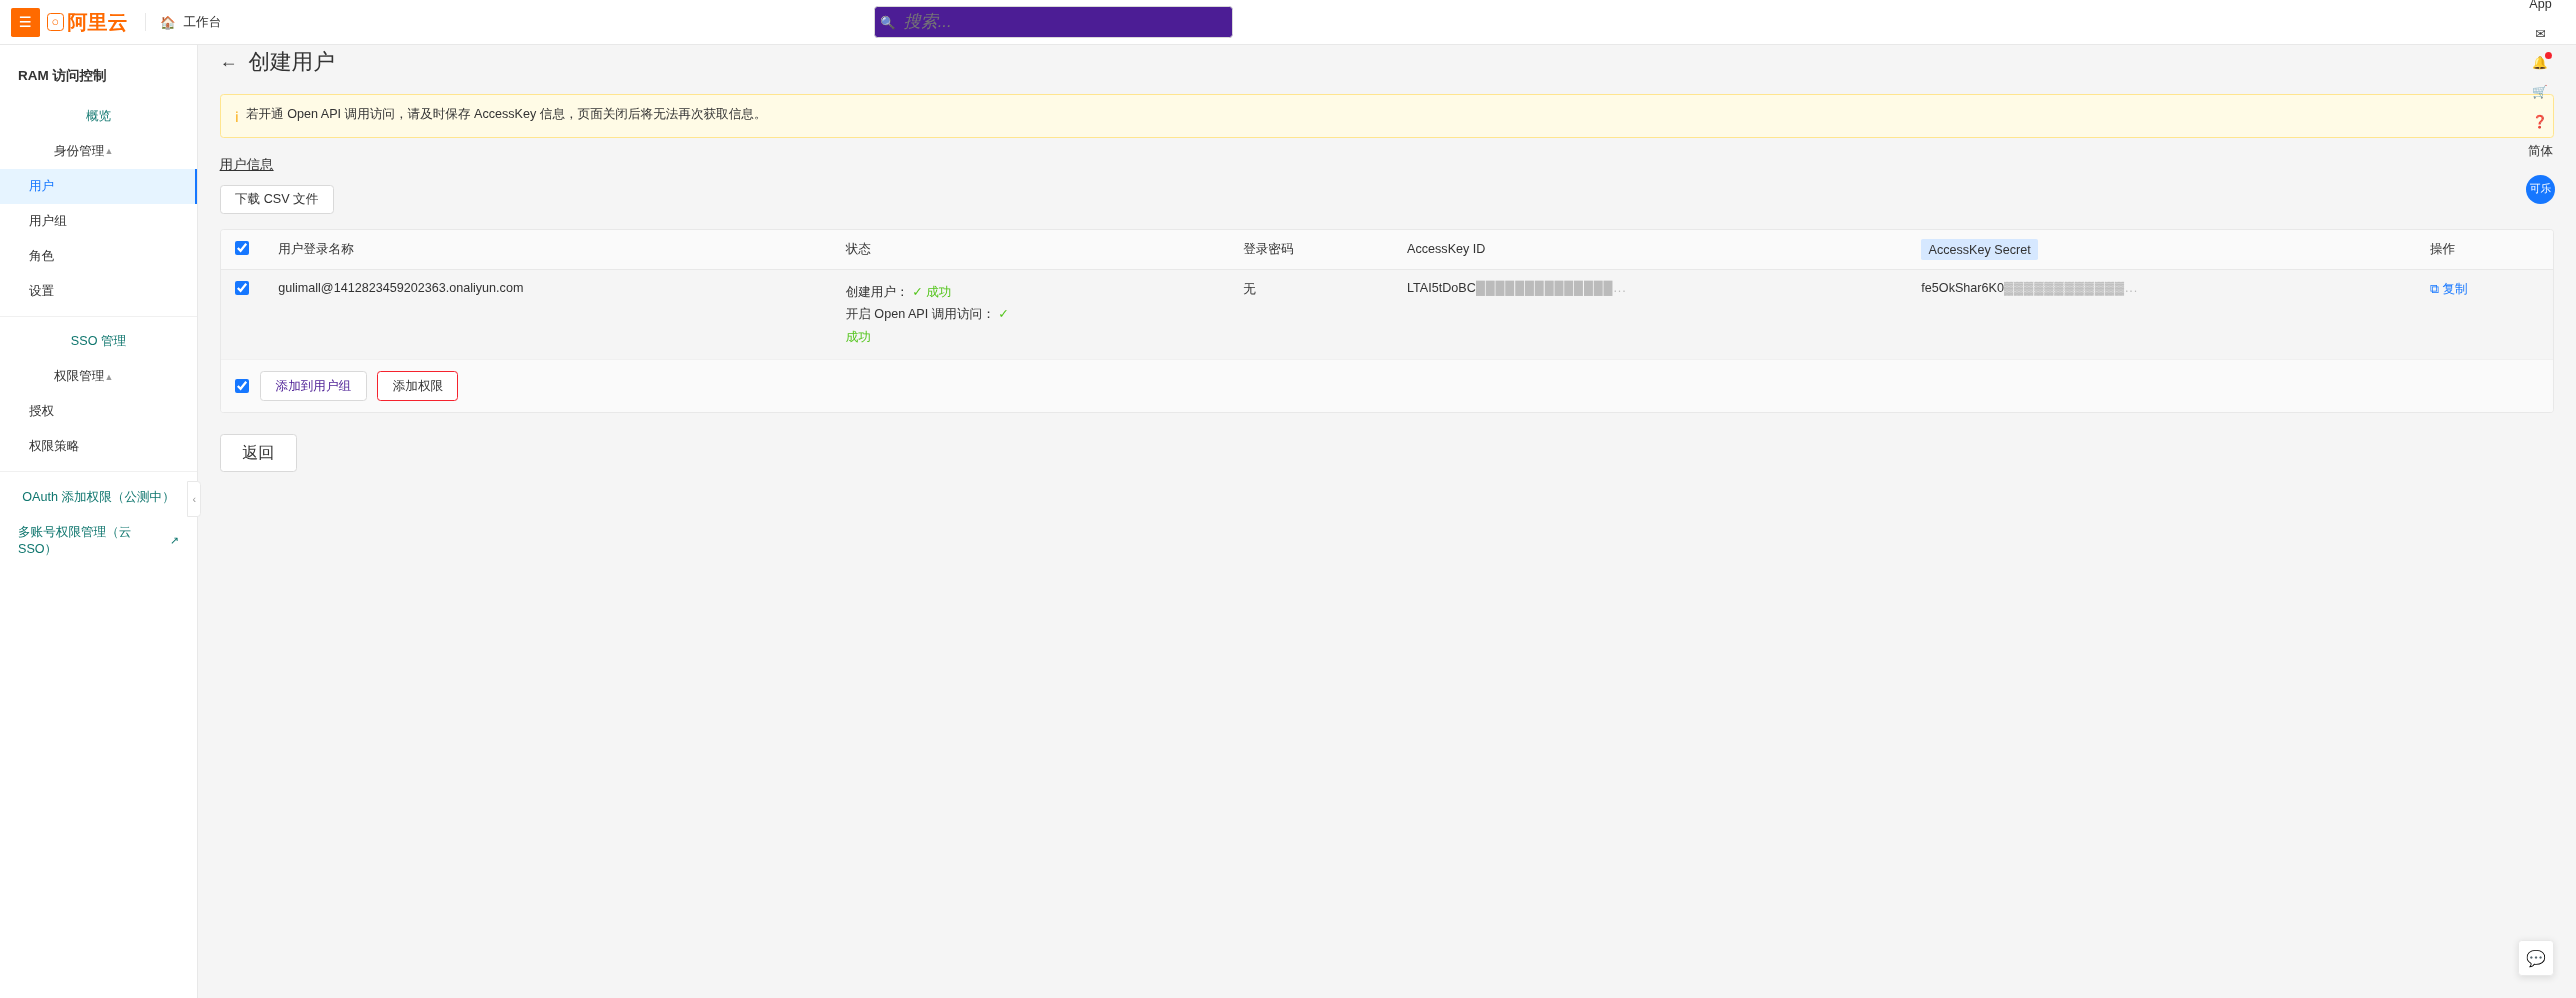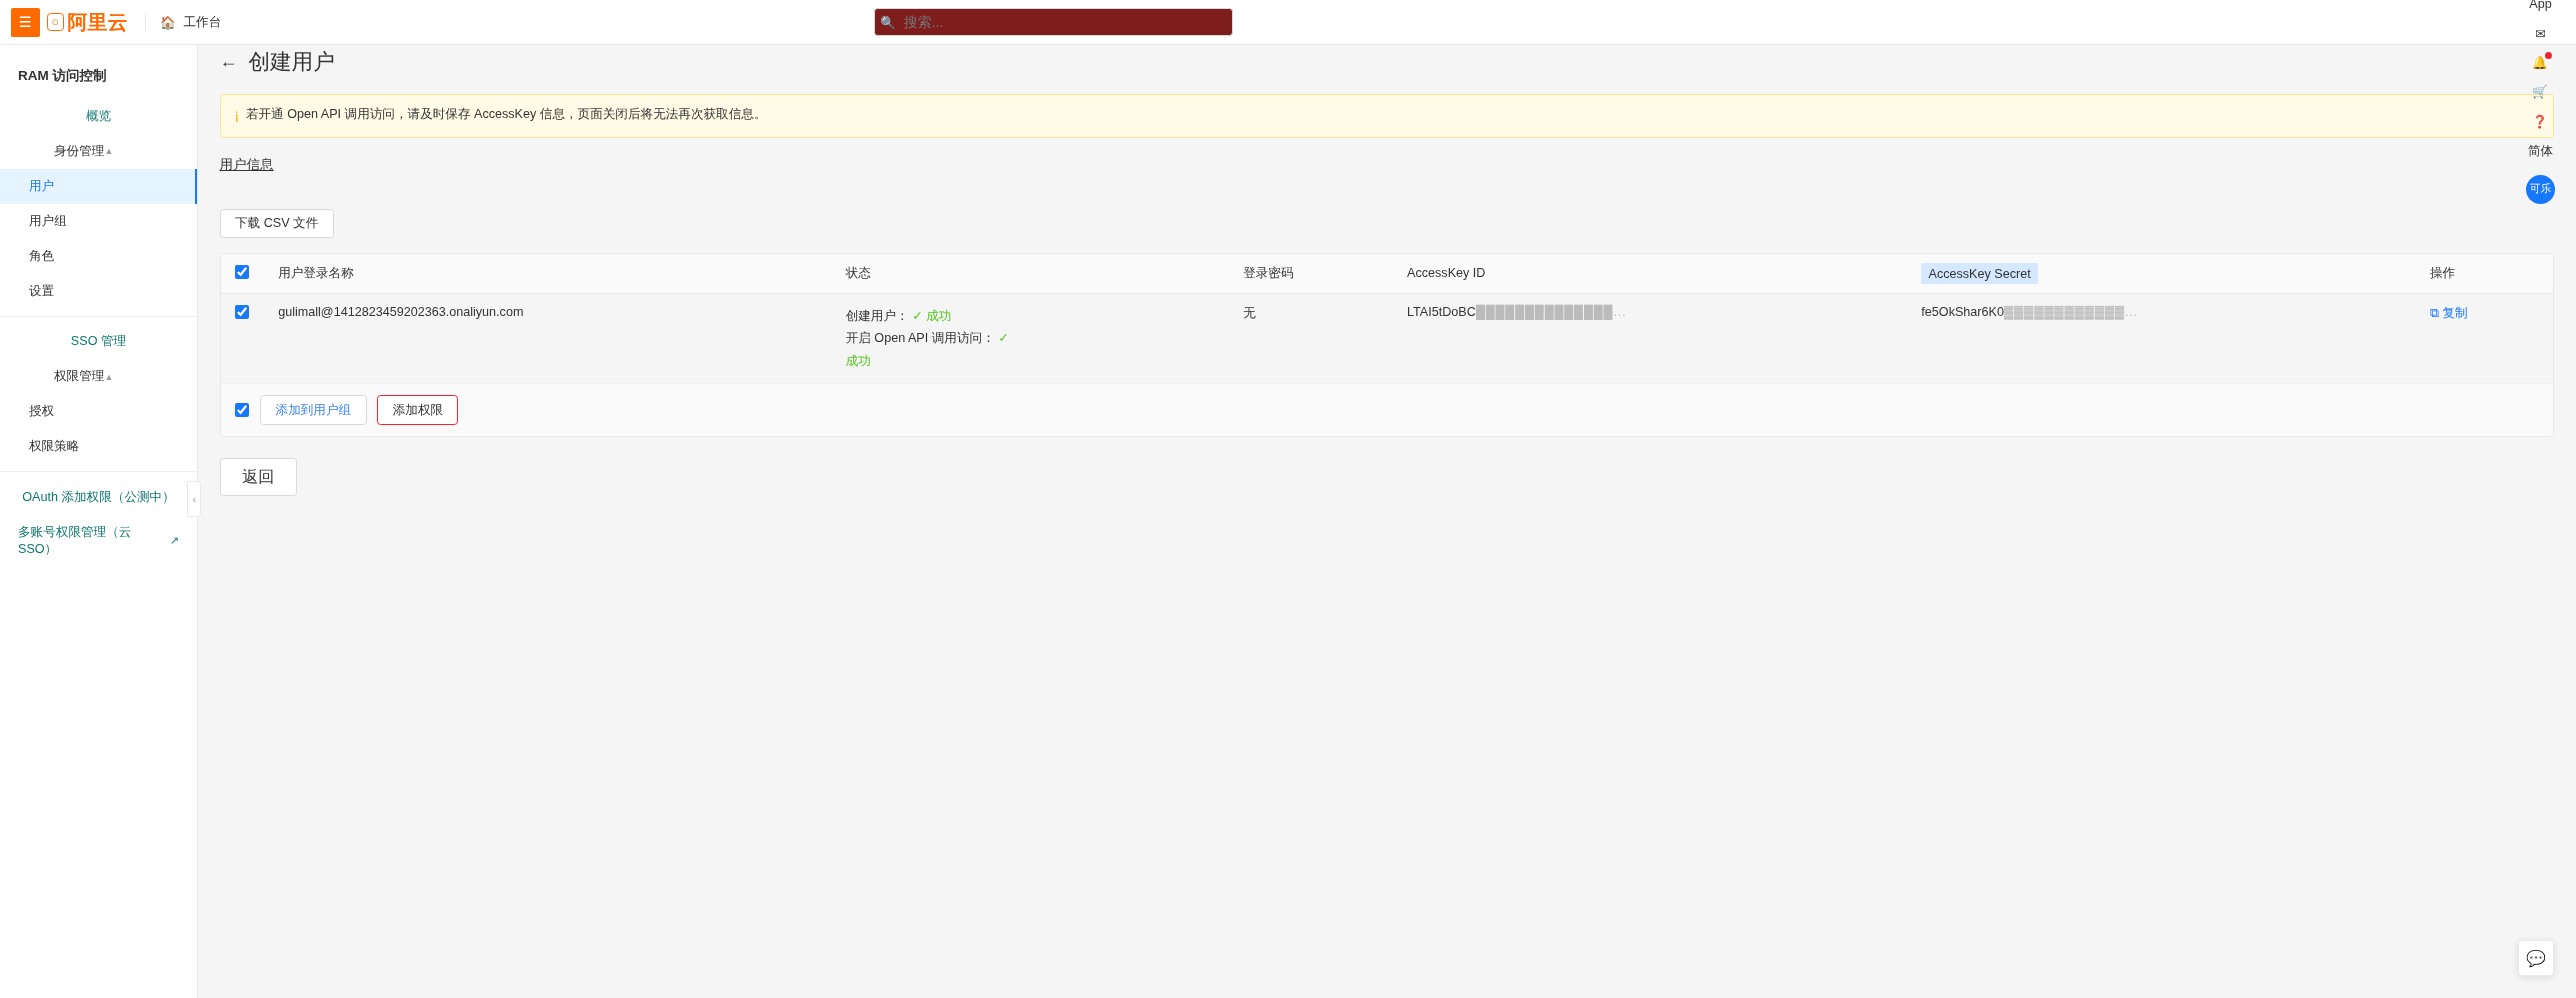--- a/index.html
+++ b/index.html
@@ -8,21 +8,21 @@
     
     .top-nav {
       display: flex; align-items: center; height: 45px; background: #fff;
       border-bottom: 0.9px solid #e8e8e8; padding: 0 10.8px; gap: 7.2px;
       position: fixed; top: 0; left: 0; right: 0; z-index: 100;
     }
     .nav-hamburger { width: 29px; height: 29px; background: #ff6a00; color: #fff; display: flex; align-items: center; justify-content: center; border-radius: 1.8px; cursor: pointer; font-size: 14.4px; }
     .nav-logo { display: flex; align-items: center; gap: 3.6px; margin-right: 10.8px; }
     .nav-workbench { display: flex; align-items: center; gap: 3.6px; color: #333; font-size: 12.6px; padding: 3.6px 7.2px; cursor: pointer; }
     .nav-search { flex: 1; max-width: 359px; margin: 0 auto; }
-    .nav-search input { width: 100%; padding: 5.4px 10.8px 5.4px 29px; border: 0.9px solid #d9d9d9; border-radius: 3.6px; font-size: 14px; color: #999; background: #7f1d1d; }
+    .nav-search input { width: 100%; padding: 5.4px 10.8px 5.4px 29px; border: 0.9px solid #d9d9d9; border-radius: 3.6px; font-size: 17px; color: #999; background: #4c1d95; font-style: italic; }
     .nav-search-wrap { position: relative; }
     .nav-search-wrap .search-icon-inner { position: absolute; left: 7.2px; top: 50%; transform: translateY(-50%); color: #999; font-size: 12.6px; }
     .nav-right { display: flex; align-items: center; gap: 14.4px; margin-left: auto; flex-direction: column; }
     .nav-right-item { color: #333; font-size: 12.6px; cursor: pointer; white-space: nowrap; }
     .nav-right-item.notification { position: relative; }
     .notification-dot { position: absolute; top: -3.6px; right: -3.6px; width: 7.2px; height: 7.2px; background: #f5222d; border-radius: 50%; }
     .nav-avatar { width: 29px; height: 29px; border-radius: 50%; background: #1677ff; color: #fff; display: flex; align-items: center; justify-content: center; font-size: 10.8px; cursor: pointer; }
 
     
     .sidebar { width: 198px; background: #fff; border-right: 0.9px solid #e8e8e8; flex-shrink: 0; padding-top: 14.4px; position: fixed; top: 45px; left: 0; bottom: 0; overflow-y: auto; }
@@ -45,40 +45,40 @@
     .back-arrow { font-size: 18px; cursor: pointer; color: #333; }
     .page-title { font-size: 21.6px; font-weight: 500; color: #333; }
 
     
     .warning-banner { background: #fffbe6; border: 0.9px solid #ffe58f; border-radius: 3.6px; padding: 10.8px 14.4px; margin-bottom: 18px; display: flex; align-items: flex-start; gap: 7.2px; }
     .warning-icon { color: #faad14; font-size: 14.4px; flex-shrink: 0; margin-top: 0.9px; }
     .warning-text { color: #333; font-size: 12.6px; }
 
     
     .section-title { font-size: 13.5px; font-weight: 500; color: #333; margin-bottom: 10.8px; text-decoration: underline; }
-    .download-btn { border: 0.9px solid #d9d9d9; background: #fff; padding: 5.4px 14.4px; border-radius: 3.6px; cursor: pointer; font-size: 12.6px; color: #333; margin-bottom: 14.4px; display: inline-block; margin-top: 24px; }
+    .download-btn { border: 0.9px solid #d9d9d9; background: #fff; padding: 5.4px 14.4px; border-radius: 3.6px; cursor: pointer; font-size: 12.6px; color: #333; margin-bottom: 14.4px; display: inline-block; }
 
     
     .table-wrap { border: 0.9px solid #e8e8e8; border-radius: 3.6px; overflow: hidden; margin-bottom: 14.4px; }
     .table { width: 100%; border-collapse: collapse; }
     .table th { background: #fafafa; border-bottom: 0.9px solid #e8e8e8; padding: 10.8px 14.4px; text-align: left; font-weight: 500; color: #333; font-size: 12.6px; }
     .table td { padding: 10.8px 14.4px; border-bottom: 0.9px solid #f0f0f0; font-size: 12.6px; color: #333; vertical-align: top; }
     .table tr:last-child td { border-bottom: none; }
 
     .checkbox { width: 14.4px; height: 14.4px; accent-color: #1677ff; cursor: pointer; }
     .th-check { width: 36px; }
     .accesskey-secret-header { background: #d6e8ff; padding: 3.6px 7.2px; border-radius: 1.8px; }
 
     .status-cell { line-height: 1.8; }
     .status-success { color: #52c41a; }
     .status-label { color: #333; }
 
     
     .action-row { display: flex; align-items: center; gap: 10.8px; padding: 10.8px 14.4px; background: #fafafa; border-top: 0.9px solid #f0f0f0; }
-    .action-btn { border: 0.9px solid #d9d9d9; background: #fff; padding: 5.4px 14.4px; border-radius: 3.6px; cursor: pointer; font-size: 12.6px; color: #3b82f6; }
+    .action-btn { border: 0.9px solid #d9d9d9; background: #fff; padding: 5.4px 14.4px; border-radius: 3.6px; cursor: pointer; font-size: 12.6px; color: #4c1d95; }
     .action-btn.highlighted { border: 1.8px solid #f5222d; color: #333; background: #fff; }
 
     .blurred-text { color: #bbb; font-style: normal; letter-spacing: 0.9px; }
 
     .copy-link { color: #1677ff; cursor: pointer; font-size: 12.6px; display: flex; align-items: center; gap: 3.6px; white-space: nowrap; }
 
     
     .return-btn { border: 0.9px solid #d9d9d9; background: #fff; padding: 7.2px 21.6px; border-radius: 3.6px; cursor: pointer; font-size: 16px; color: #333; margin-top: 7.2px; display: inline-block; text-align: center; }
 
     

